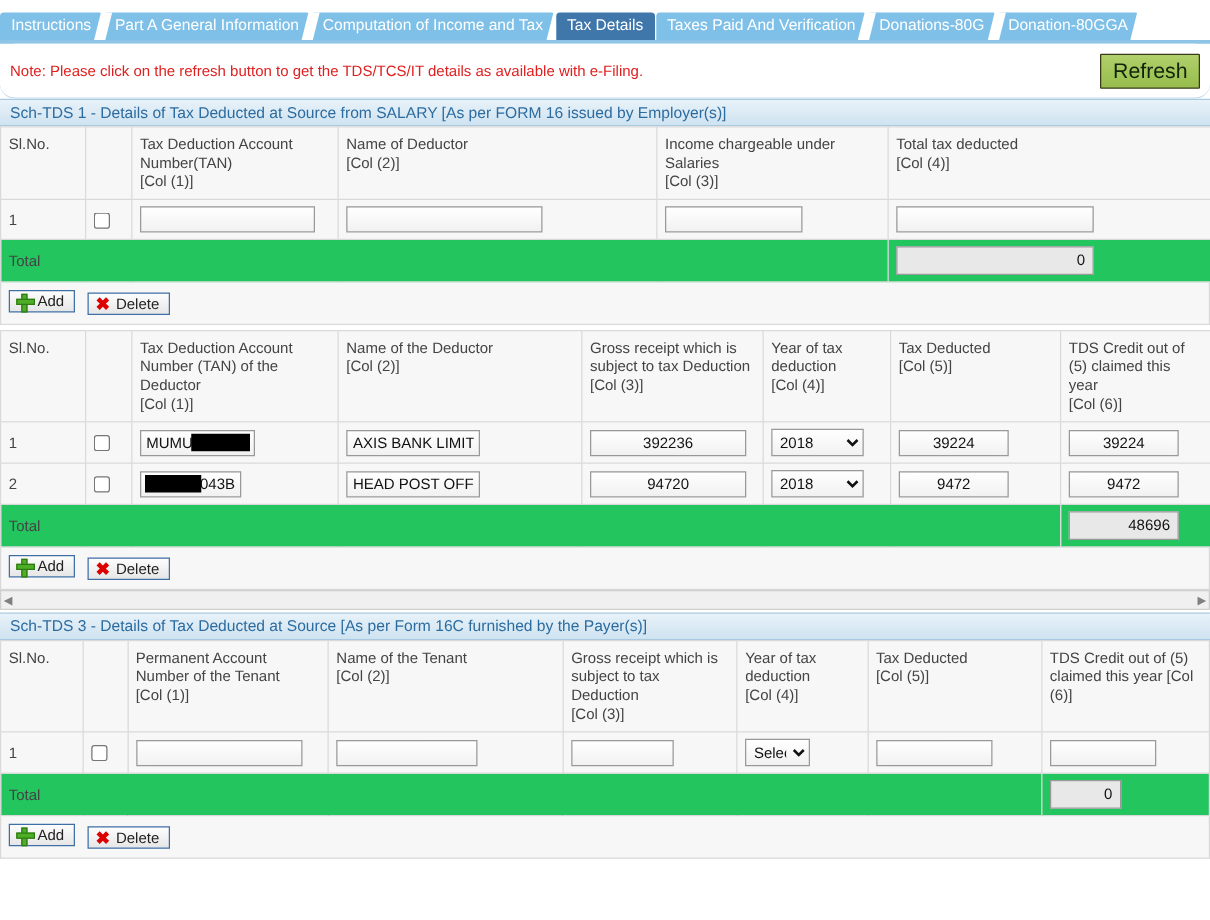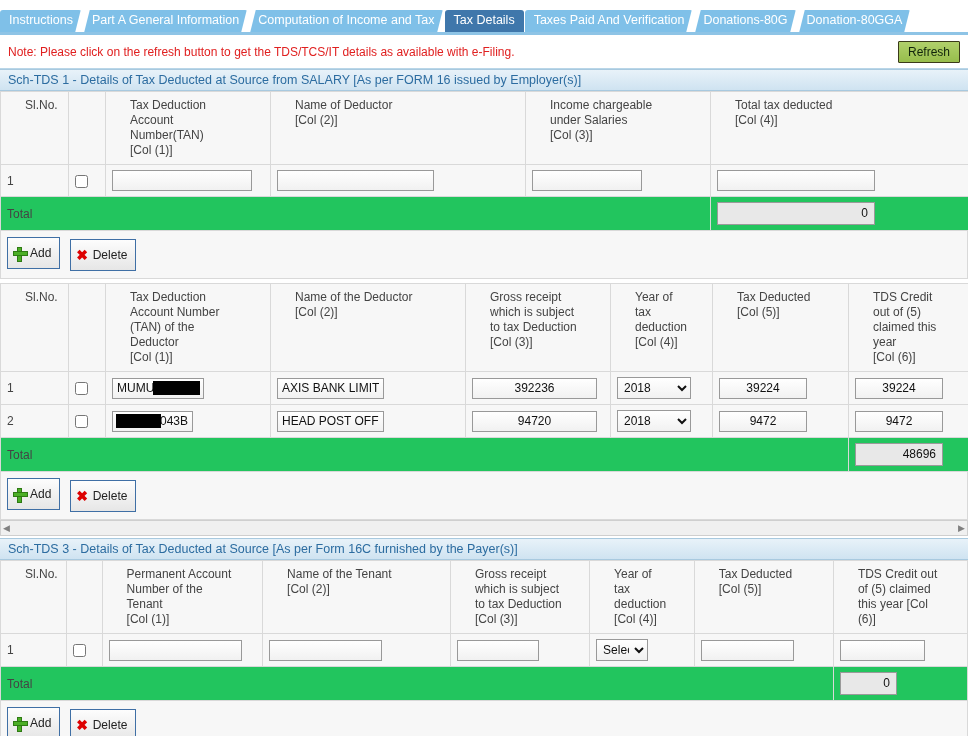--- a/index.html
+++ b/index.html
@@ -54,38 +54,39 @@
   .tab.active::after { display: none; }
   .tabbar .tailfill {
     flex: 1;
     height: 22px;
     background: #ffffff;
   }
 
   
   .notebar {
     position: relative;
-    height: 34px;
+    height: 44px;
     display: flex;
     align-items: center;
     padding: 0 8px;
     background: #ffffff;
     border-bottom: 1px solid #b9d6e8;
+    border-radius: 12px;
   }
   .note-text {
     color: #e02020;
     font-size: 12px;
     flex: 1;
   }
   .refresh-btn {
     background: #a3c75a;
     background-image: linear-gradient(#b0d06b, #97bd4c);
     border: 1px solid #3a3a1a;
     color: #11240b;
-    font-size: 12px;
+    font-size: 17px;
     padding: 3px 9px;
     cursor: pointer;
     border-radius: 1px;
     text-align: right;
   }
 
   
   .section { width: 968px; }
   .sec-head {
     height: 22px;
@@ -101,21 +102,21 @@
 
   table.grid {
     width: 968px;
     border-collapse: collapse;
     table-layout: fixed;
     background: #fafafa;
   }
   table.grid th, table.grid td {
     border: 1px solid #d9d9d9;
     vertical-align: top;
-    padding: 6px 24px;
+    padding: 6px 6px;
     font-weight: normal;
     text-align: left;
     font-size: 12px;
     color: #444;
     background: #f7f7f7;
   }
   table.grid th {
     background: #f7f7f7;
     line-height: 15px;
     color: #444;
@@ -190,21 +191,21 @@
     display: inline-flex;
     align-items: center;
     gap: 4px;
     border: 1px solid #3f6fa5;
     background: linear-gradient(#fdfdfd, #e6e6e6);
     padding: 2px 8px 2px 5px;
     font-size: 12px;
     color: #222;
     margin-right: 6px;
     cursor: pointer;
-    height: 32px;
+    height: 18px;
   }
   .ico-plus { position: relative; width: 13px; height: 13px; display: inline-block; }
   .ico-plus::before, .ico-plus::after {
     content: ""; position: absolute; background: #4caf26; border: 1px solid #2f7a14;
   }
   .ico-plus::before { left: 4px; top: 0; width: 3px; height: 13px; }
   .ico-plus::after  { top: 4px; left: 0; width: 13px; height: 3px; }
   .ico-x {
     width: 13px; height: 13px; display: inline-block;
     color: #d00; font-weight: bold; font-size: 14px; line-height: 12px;

